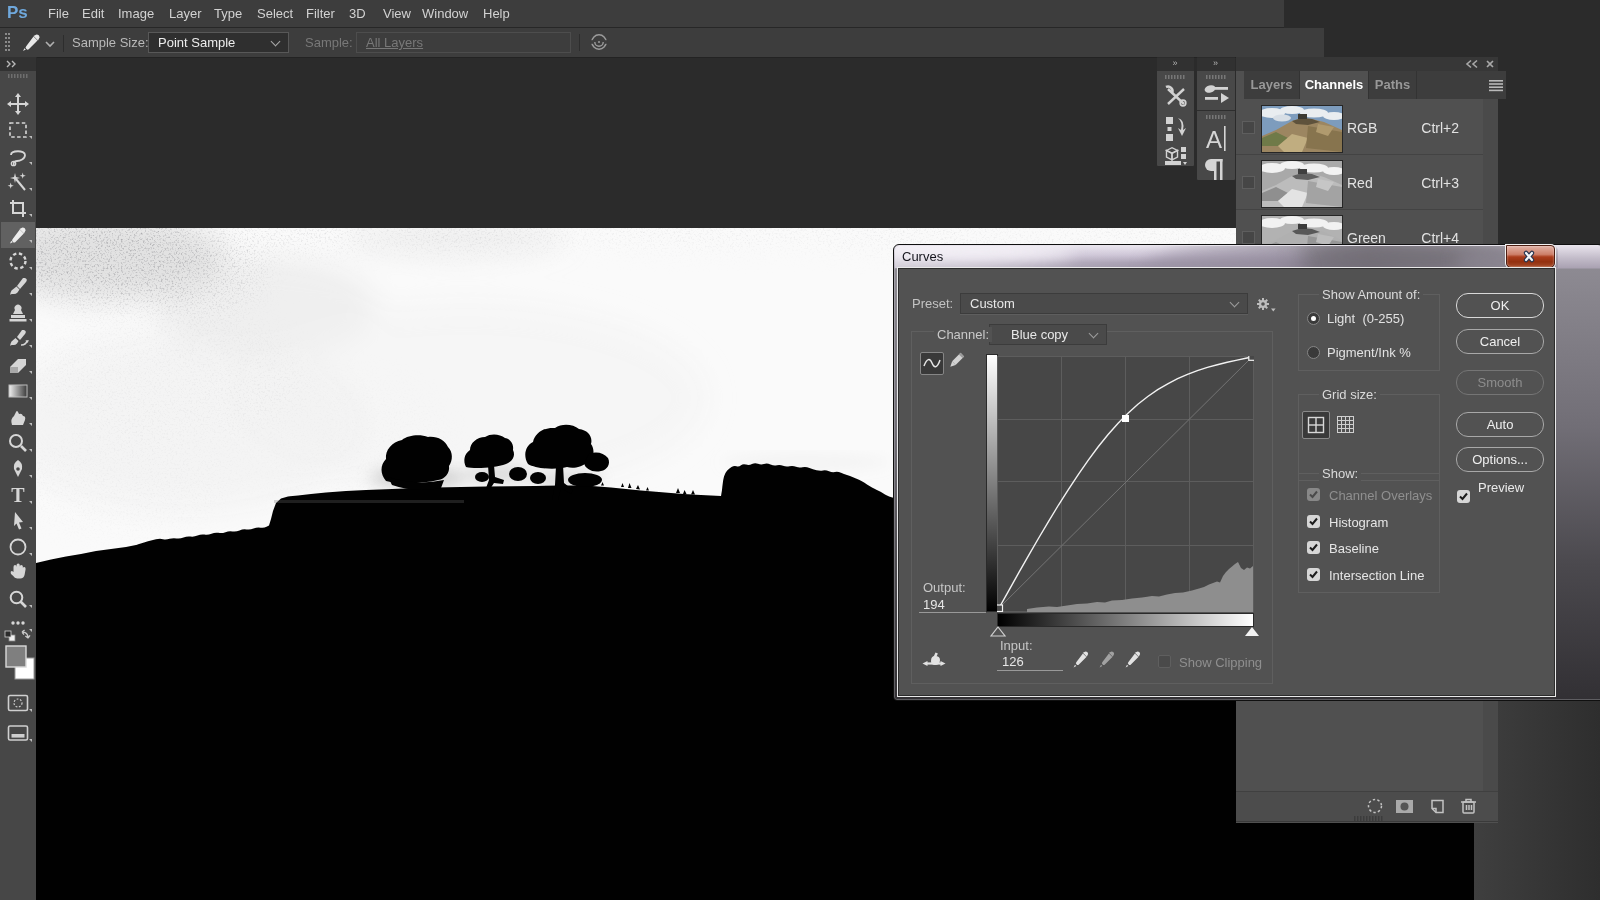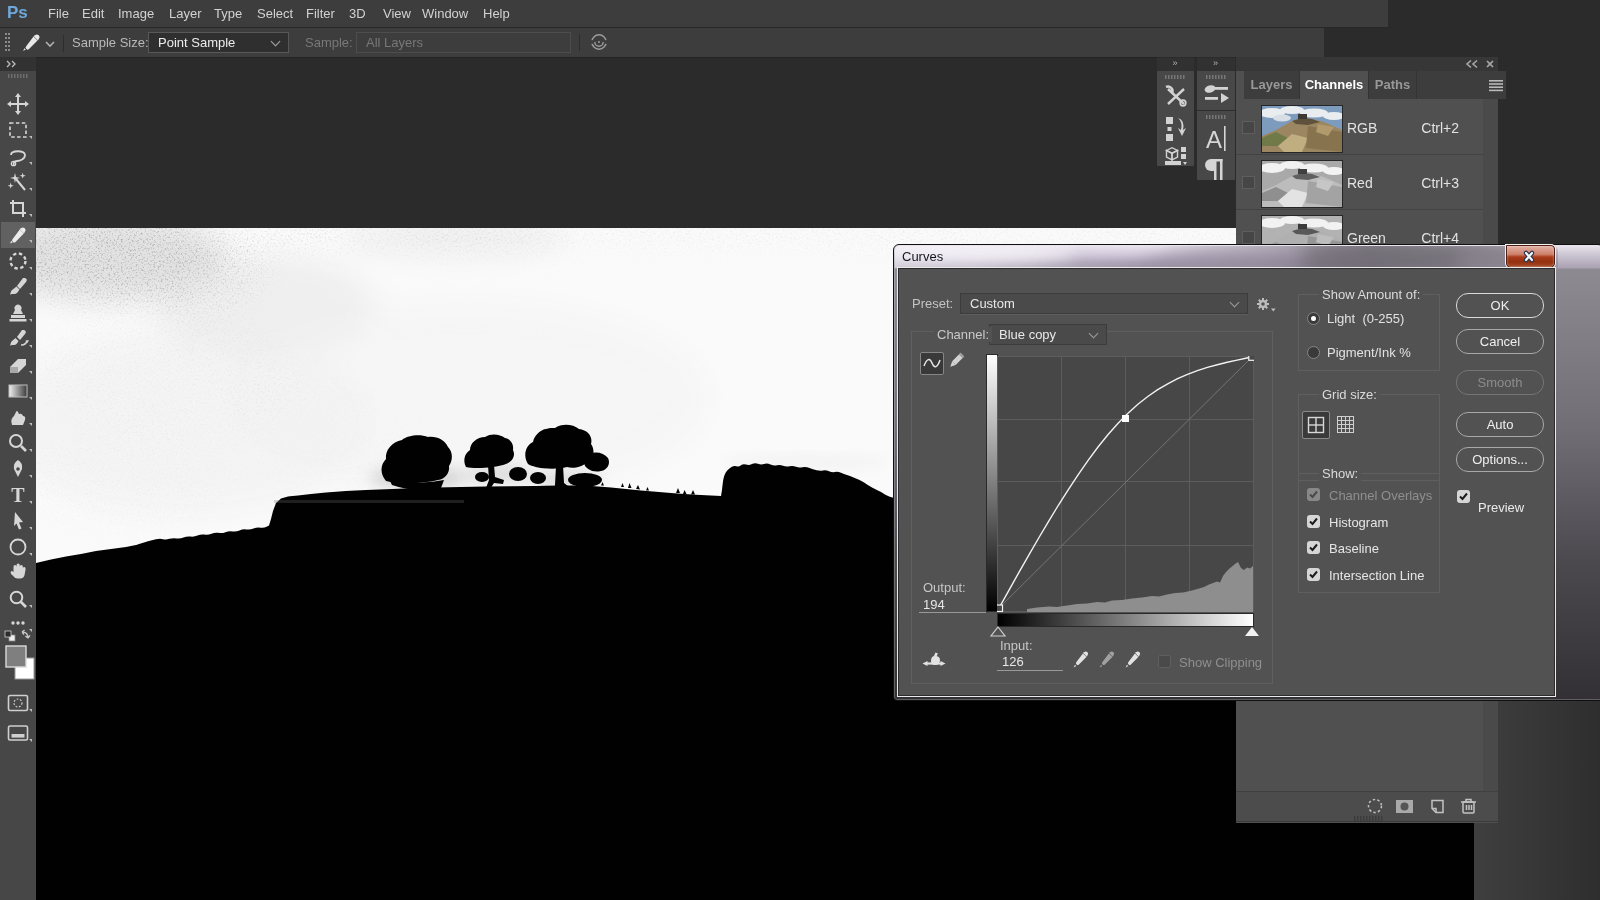--- a/index.html
+++ b/index.html
@@ -1,21 +1,21 @@
 <!DOCTYPE html>
 <html><head>
 <meta charset="utf-8">
 <style>
   html,body{margin:0;padding:0;}
   body{width:1600px;height:900px;overflow:hidden;position:relative;
        background:#2b2b2b;font-family:"Liberation Sans",sans-serif;
        -webkit-font-smoothing:antialiased;}
   .abs{position:absolute;}
   
-  #menubar{left:0;top:0;width:1388px;height:27px;background:#3d3d3d;
+  #menubar{left:0;top:0;width:1284px;height:27px;background:#3d3d3d;
            border-bottom:1px solid #272727;color:#d2d2d2;font-size:13px;}
   #menubar .mi{position:absolute;top:6px;}
   #pslogo{position:absolute;left:7px;top:3px;font-size:17px;font-weight:bold;
           color:#6fa8dc;letter-spacing:0px;}
   
   #optbar{left:0;top:28px;width:1324px;height:29px;background:#3d3d3d;
           border-bottom:1px solid #232323;color:#b9b9b9;font-size:13px;}
   .dd{position:absolute;background:#2f2f2f;border:1px solid #585858;
       color:#ededed;font-size:13px;}
   .dd .chev{position:absolute;right:9px;top:5px;width:6px;height:6px;
@@ -100,21 +100,21 @@
     <path d="M44,11 l4,4 4,-4" stroke="#b0b0b0" stroke-width="1.6" fill="none"></path>
     <rect x="61" y="4" width="1" height="17" fill="#2d2d2d"></rect>
   </svg>
   <span class="abs" style="left:72px;top:7px">Sample Size:</span>
   <div class="dd" style="left:148px;top:4px;width:139px;height:19px;line-height:19px;">
     <span style="margin-left:9px">Point Sample</span>
     <span class="chev"></span>
   </div>
   <span class="abs" style="left:305px;top:7px;color:#787878">Sample:</span>
   <div class="dd" style="left:356px;top:4px;width:213px;height:19px;line-height:19px;
-       background:transparent;border-color:#4d4d4d;color:#787878;">
+       background:transparent;border-color:#4d4d4d;color:#787878;text-decoration:underline;">
     <span style="margin-left:9px">All Layers</span>
   </div>
   <rect class="abs" style="left:579px;top:6px;width:1px;height:17px;background:#2d2d2d"></rect>
   <svg class="abs" style="left:590px;top:5px" width="20" height="20" viewBox="0 0 20 20">
     <circle cx="9" cy="9" r="7.2" fill="none" stroke="#9b9b9b" stroke-width="1.5"></circle>
     <rect x="0.5" y="7.2" width="17" height="3.6" fill="#3d3d3d"></rect>
     <path d="M4.8,9 a4.2,4.2 0 0 0 8.4,0" fill="none" stroke="#9b9b9b" stroke-width="1.4"></path>
     <circle cx="9" cy="9" r="1" fill="#9b9b9b"></circle>
   </svg>
 </div>
@@ -593,21 +593,21 @@
         <rect x="6" y="1" width="2" height="12" transform="rotate(-45 7 7)"></rect>
       </g>
       <circle cx="7" cy="7" r="1.8" fill="#525252"></circle>
       <path d="M15,11.5 l4.6,0 -2.3,3 z" fill="#bdbdbd"></path>
     </svg>
 
     <div class="gb" style="left:12px;top:62px;width:360px;height:351px"></div>
     <span class="lbl" style="left:35px;top:58px;background:#525252;padding:0 3px;color:#c9c9c9">Channel:</span>
     <div class="dd" style="left:90px;top:55px;width:116px;height:19px;line-height:19px;
          background:#4a4a4a;border:1px solid #3c3c3c;">
-      <span style="margin-left:9px;color:#e8e8e8">Blue copy</span>
+      <span style="margin-left:21px;color:#e8e8e8">Blue copy</span>
       <span class="chev" style="border-color:#9d9d9d"></span>
     </div>
 
     <div class="abs" style="left:21px;top:83px;width:22px;height:21px;background:#393939;
          border:1px solid #868686;border-radius:2px;">
       <svg width="22" height="21" viewBox="0 0 22 21">
         <path d="M3,13 C6,5 9,5 11,10 S16,16 19,7" stroke="#e6e6e6" stroke-width="1.5" fill="none"></path>
       </svg>
     </div>
     <svg class="abs" style="left:47px;top:82px" width="20" height="21" viewBox="0 0 20 21">
@@ -756,15 +756,15 @@
     <div class="btn" style="left:557px;top:24px;border-color:#d9d9d9">OK</div>
     <div class="btn" style="left:557px;top:60px;border-color:#a8a8a8">Cancel</div>
     <div class="btn" style="left:557px;top:101px;border-color:#757575;color:#8d8d8d">Smooth</div>
     <div class="btn" style="left:557px;top:143px;border-color:#a8a8a8">Auto</div>
     <div class="btn" style="left:557px;top:178px;border-color:#a8a8a8">Options...</div>
     <div class="cbx" style="left:558px;top:221px">
       <svg width="13" height="13">
           <path d="M3,6.5 L5.5,9 L10,3.5" stroke="#1c1c1c" stroke-width="2" fill="none"></path>
         </svg>
     </div>
-    <span class="lbl" style="left:579px;top:231px;color:#eaeaea">Preview</span>
+    <span class="lbl" style="left:579px;top:211px;color:#eaeaea">Preview</span>
   </div>
 </div>
 
 </body></html>

